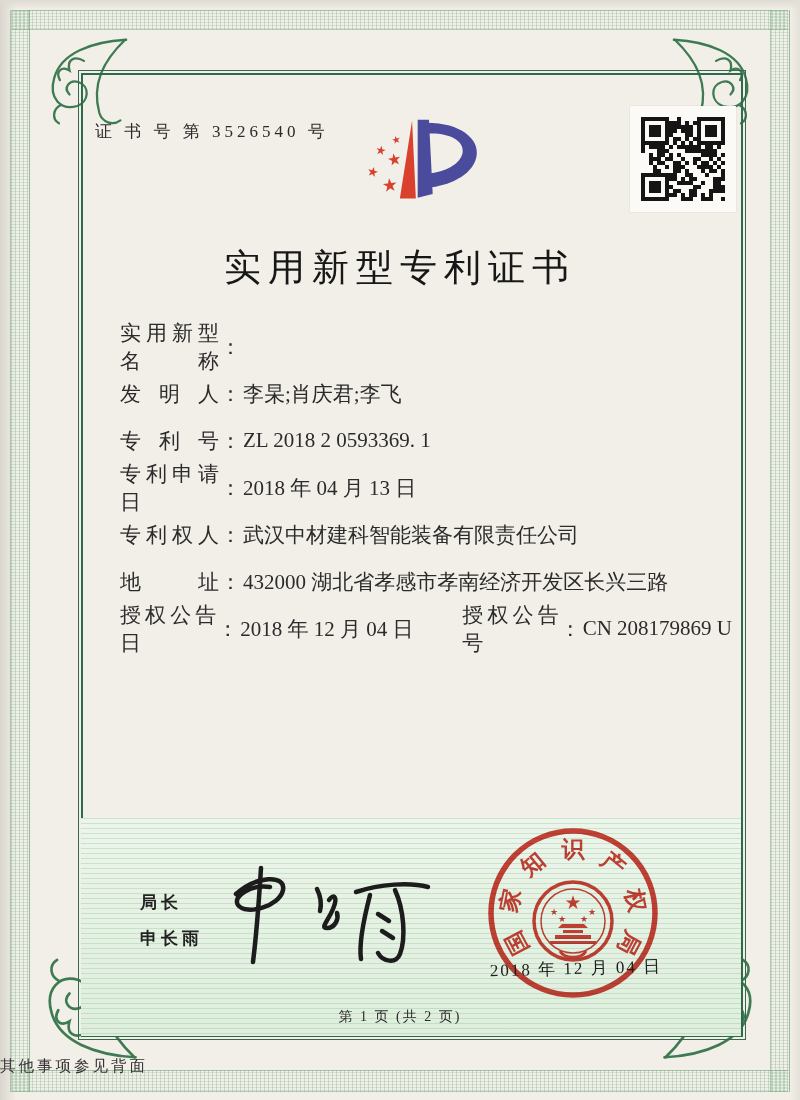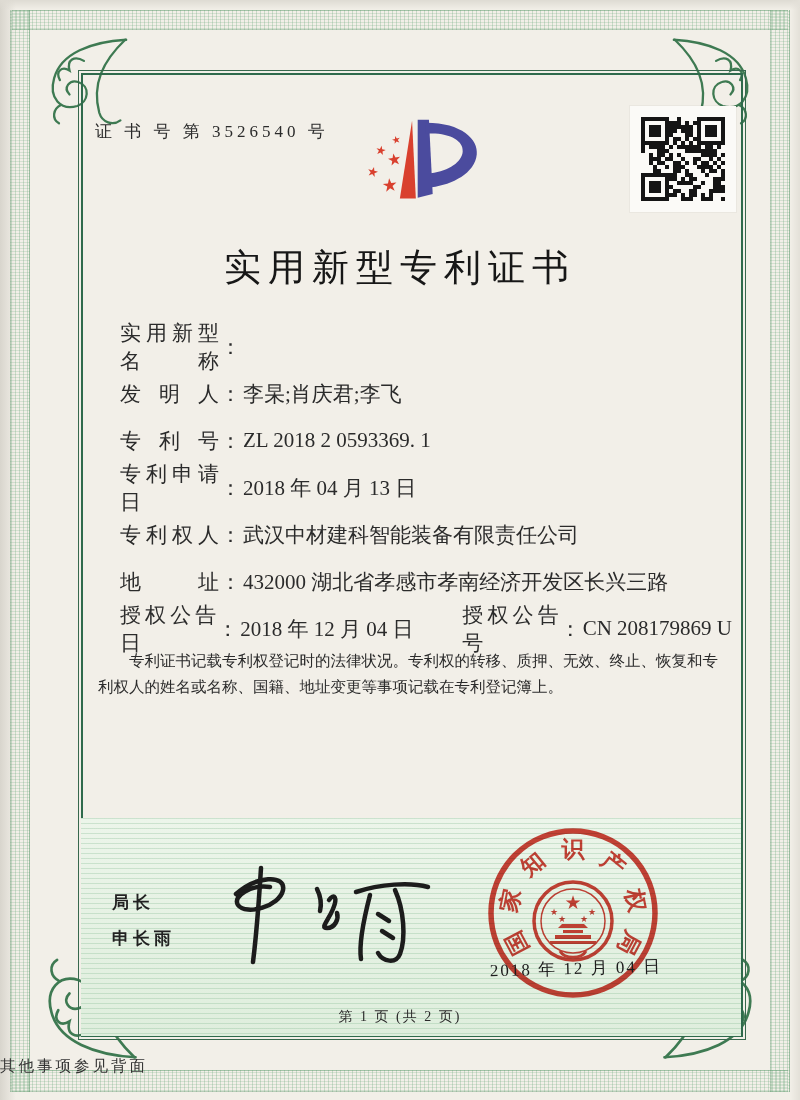--- a/index.html
+++ b/index.html
@@ -41,21 +41,21 @@
   .frow{height:47px;display:flex;align-items:center;font-size:21px;}
   .flabel{display:inline-block;width:99px;text-align:justify;text-align-last:justify;}
   .fcolon{margin:0 2px 0 1px;}
   .fvalue{white-space:nowrap;}
   .fvalue.w1{width:228px;}
   
   .paras{left:98px;top:648px;width:620px;font-size:15.5px;line-height:25.5px;text-align:justify;}
   .paras p{margin:0 0 5px 0;text-indent:2em;}
   
   .dirblock{left:112px;top:891px;font-family:"Liberation Sans","DejaVu Sans",sans-serif;font-weight:600;font-size:17px;letter-spacing:4px;color:#222;}
-  .dirblock div{margin-bottom:13px;}
+  .dirblock div{margin-bottom:13px;margin-left:28px;}
   .autograph{left:198px;top:862px;}
   
   .seal{left:484px;top:824px;opacity:.93;mix-blend-mode:multiply;}
   .sealdate{left:478px;top:957px;width:196px;text-align:center;font-size:17px;letter-spacing:2px;transform:rotate(-1.5deg);color:#1d1d1d;}
   
   .pageno{left:0;top:1008px;width:800px;text-align:center;font-size:14px;letter-spacing:2px;}
   .backnote{left:0;top:1056px;width:800px;font-size:15.5px;letter-spacing:3px;color:#333;}
   .orn{color:#3e7a52;}
 </style>
 </head>
@@ -401,21 +401,20 @@
     <span class="flabel">授权公告日</span>
       <span class="fcolon">：</span>
       <span class="fvalue w1">2018 年 12 月 04 日</span>
     <span class="flabel">授权公告号</span>
       <span class="fcolon">：</span>
       <span class="fvalue">CN 208179869 U</span>
   </div>
 </div>
 
 <div class="abs paras">
-  <p>专利证书记载专利权登记时的法律状况。专利权的转移、质押、无效、终止、恢复和专利权人的姓名或名称、国籍、地址变更等事项记载在专利登记簿上。</p>
 </div>
 
 <div class="abs dirblock">
   <div>局长</div>
   <div>申长雨</div>
 </div>
 
 <svg class="abs autograph" width="240" height="105" viewBox="0 0 240 105">
   <g fill="none" stroke="#1c1c1c" stroke-width="4.5" stroke-linecap="round" stroke-linejoin="round">
     <path d="M38,32 C58,14 88,12 85,28 C82,44 48,54 40,43 C34,34 54,22 72,25"></path>

